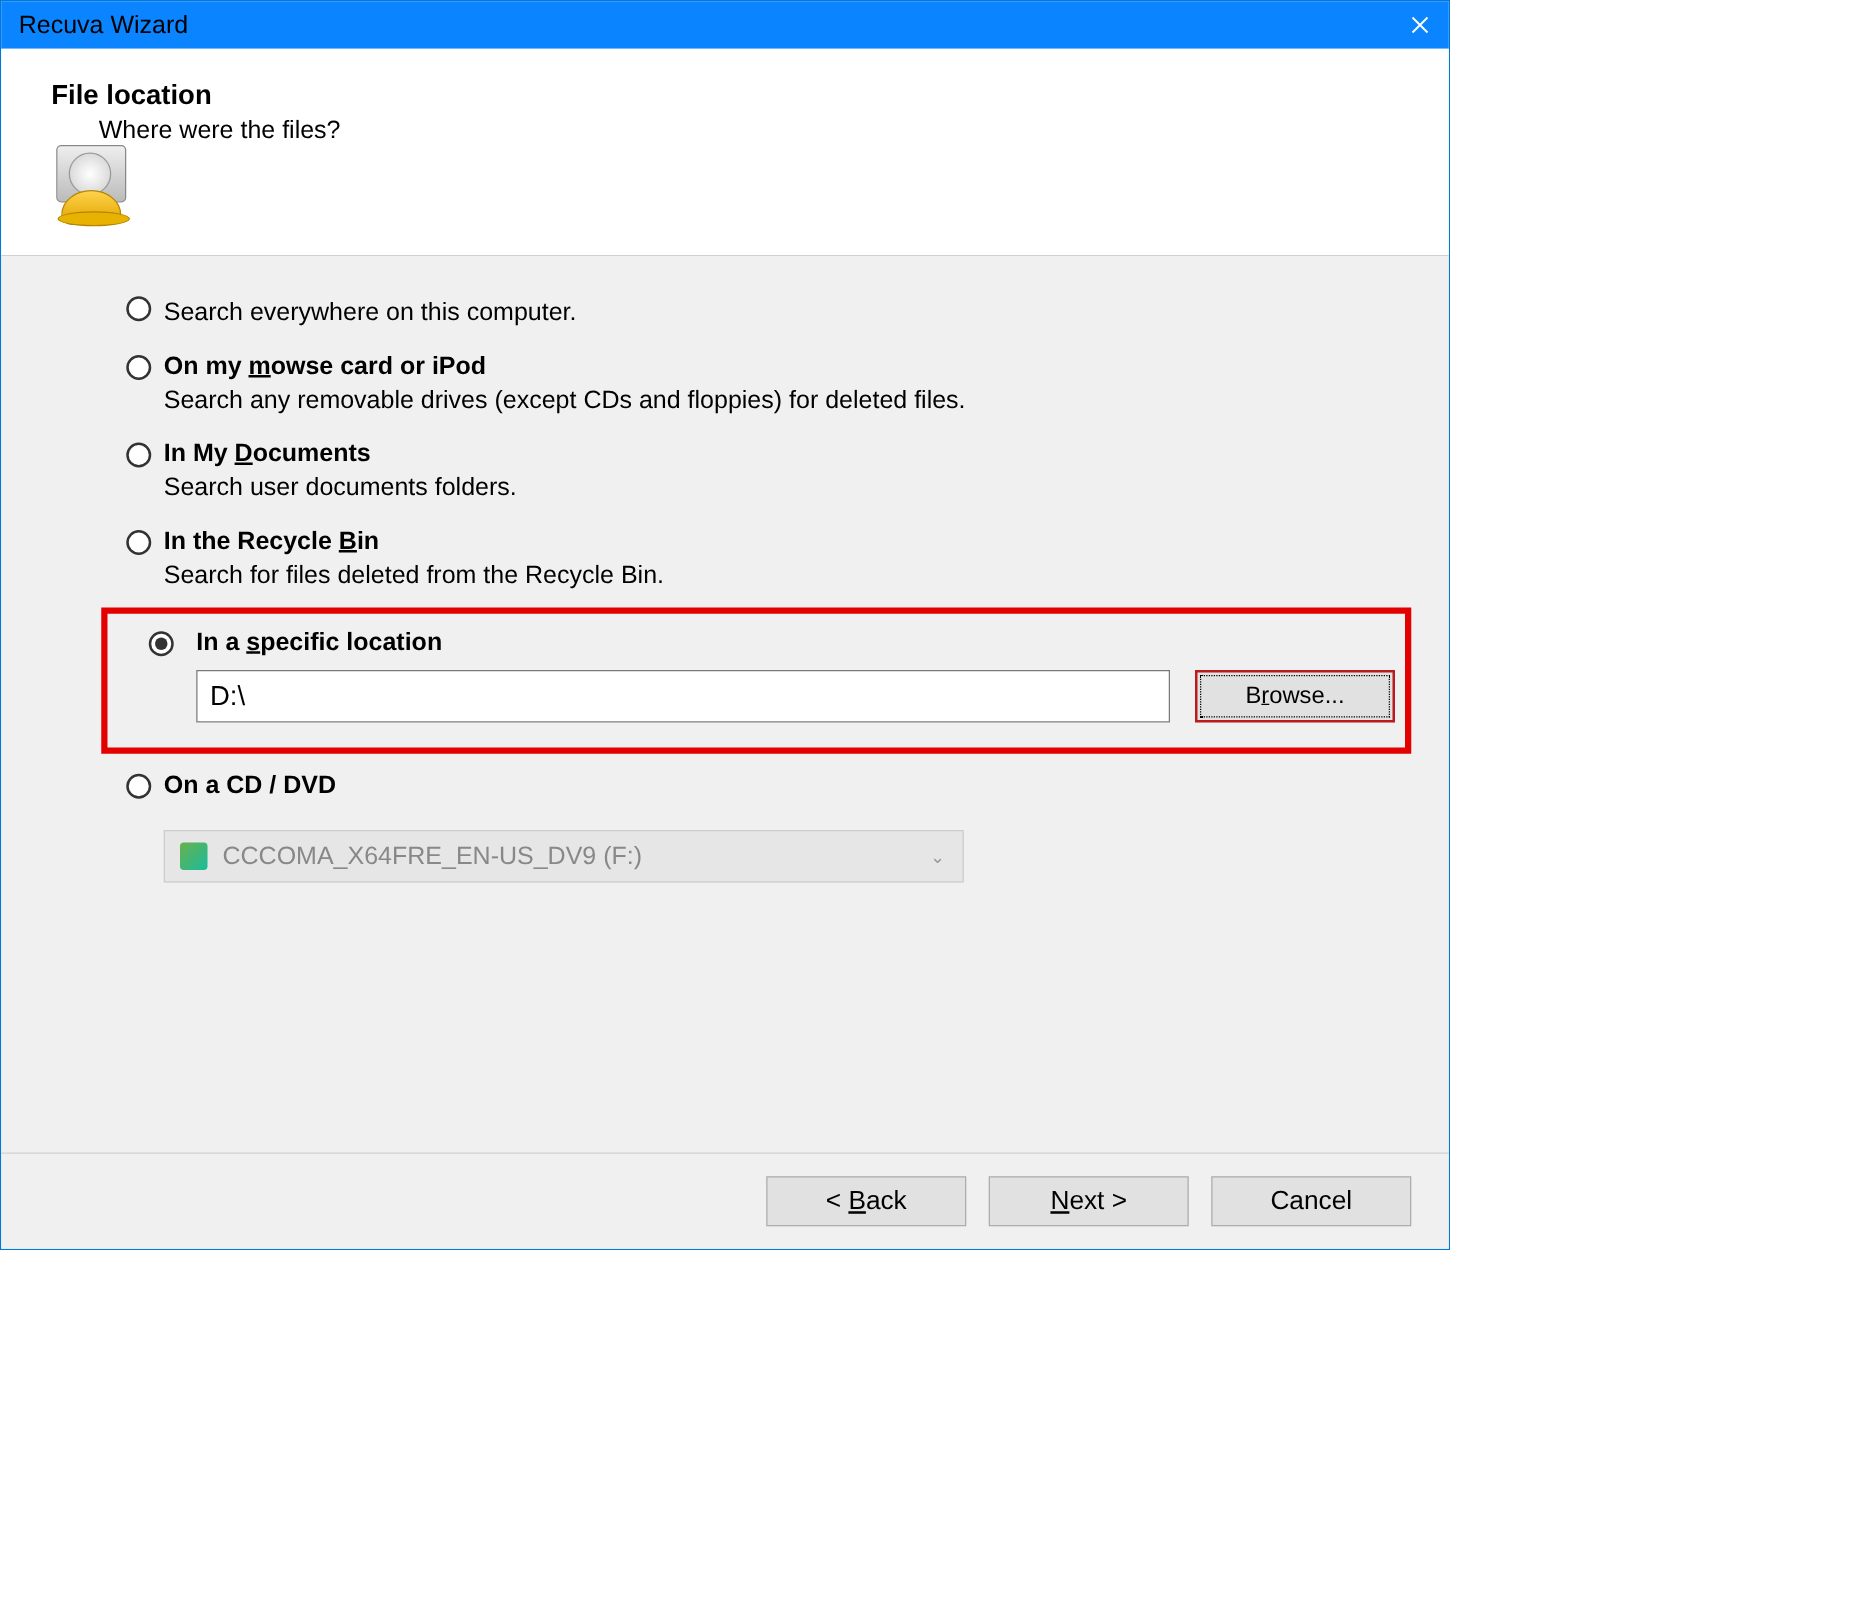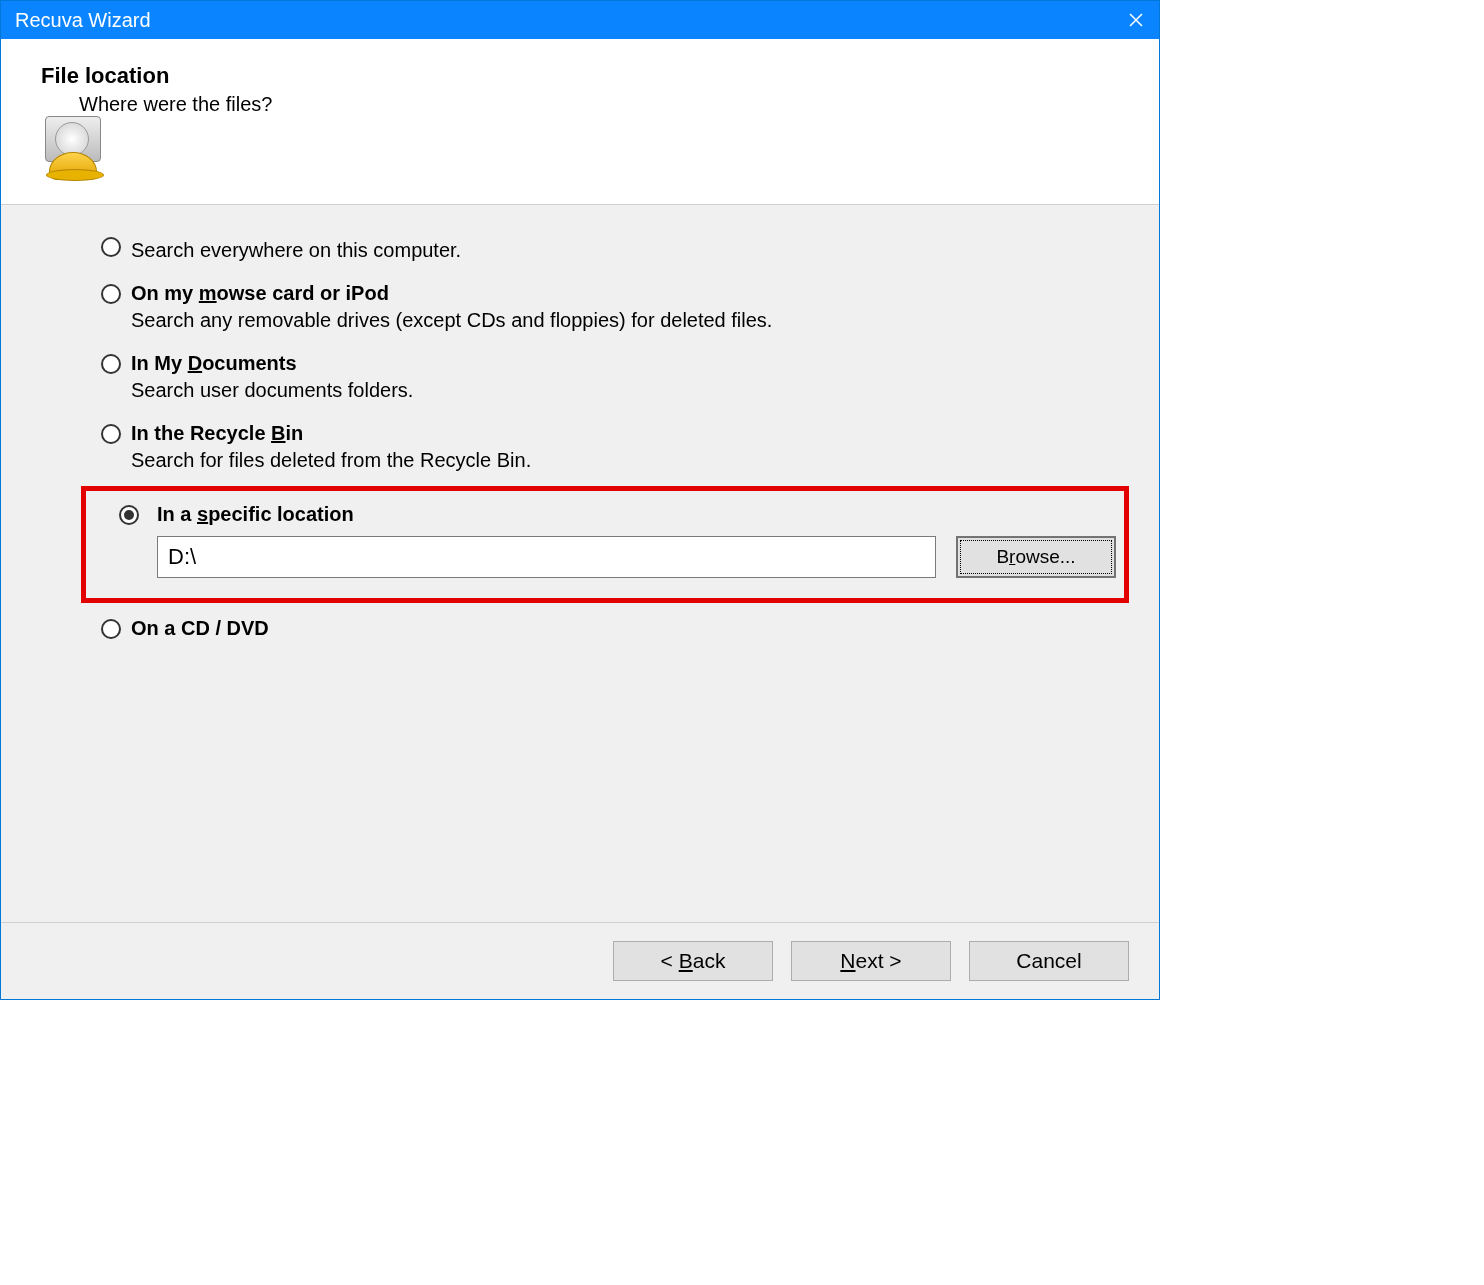--- a/index.html
+++ b/index.html
@@ -13,21 +13,21 @@
   .window {
     width: 1160px;
     height: 1000px;
     border: 1px solid #0078d7;
     background: #fff;
     display: flex;
     flex-direction: column;
   }
   .titlebar {
     background: #0a84ff;
-    color: #ffffff;
+    color: #000000;
     height: 38px;
     display: flex;
     align-items: center;
     justify-content: space-between;
     padding: 0 0 0 14px;
     font-size: 20px;
   }
   .titlebar .close {
     width: 46px;
     height: 38px;
@@ -124,21 +124,21 @@
     border: 1px solid #7a7a7a;
     padding: 4px 10px;
     font-size: 22px;
     background: #fff;
     font-family: inherit;
   }
   .browse-btn {
     width: 160px;
     height: 42px;
     background: #e1e1e1;
-    border: 2px solid #737373;
+    border: 2px solid #b91c1c;
     outline: 1px dotted #000;
     outline-offset: -5px;
     font-size: 19px;
     cursor: pointer;
     font-family: inherit;
   }
   .combo {
     margin: 10px 0 0 100px;
     width: 640px;
     height: 42px;
@@ -292,20 +292,25 @@
             <span>B</span><span class="underline-letter">r</span><span>owse...</span>
           </button>
         </div>
       </div>
     </div>
 
     <div class="option">
       <div class="radio"></div>
       <div class="option-label">On a CD / DVD</div>
     </div>
+    <div class="combo">
+      <div class="disc-icon"></div>
+      <span>CCCOMA_X64FRE_EN-US_DV9 (F:)</span>
+      <span class="chev">⌄</span>
+    </div>
 
   </div>
 
   <div class="footer">
     <button>
       <span>&lt; </span><span class="underline-letter">B</span><span>ack</span>
     </button>
     <button>
       <span class="underline-letter">N</span><span>ext &gt;</span>
     </button>

